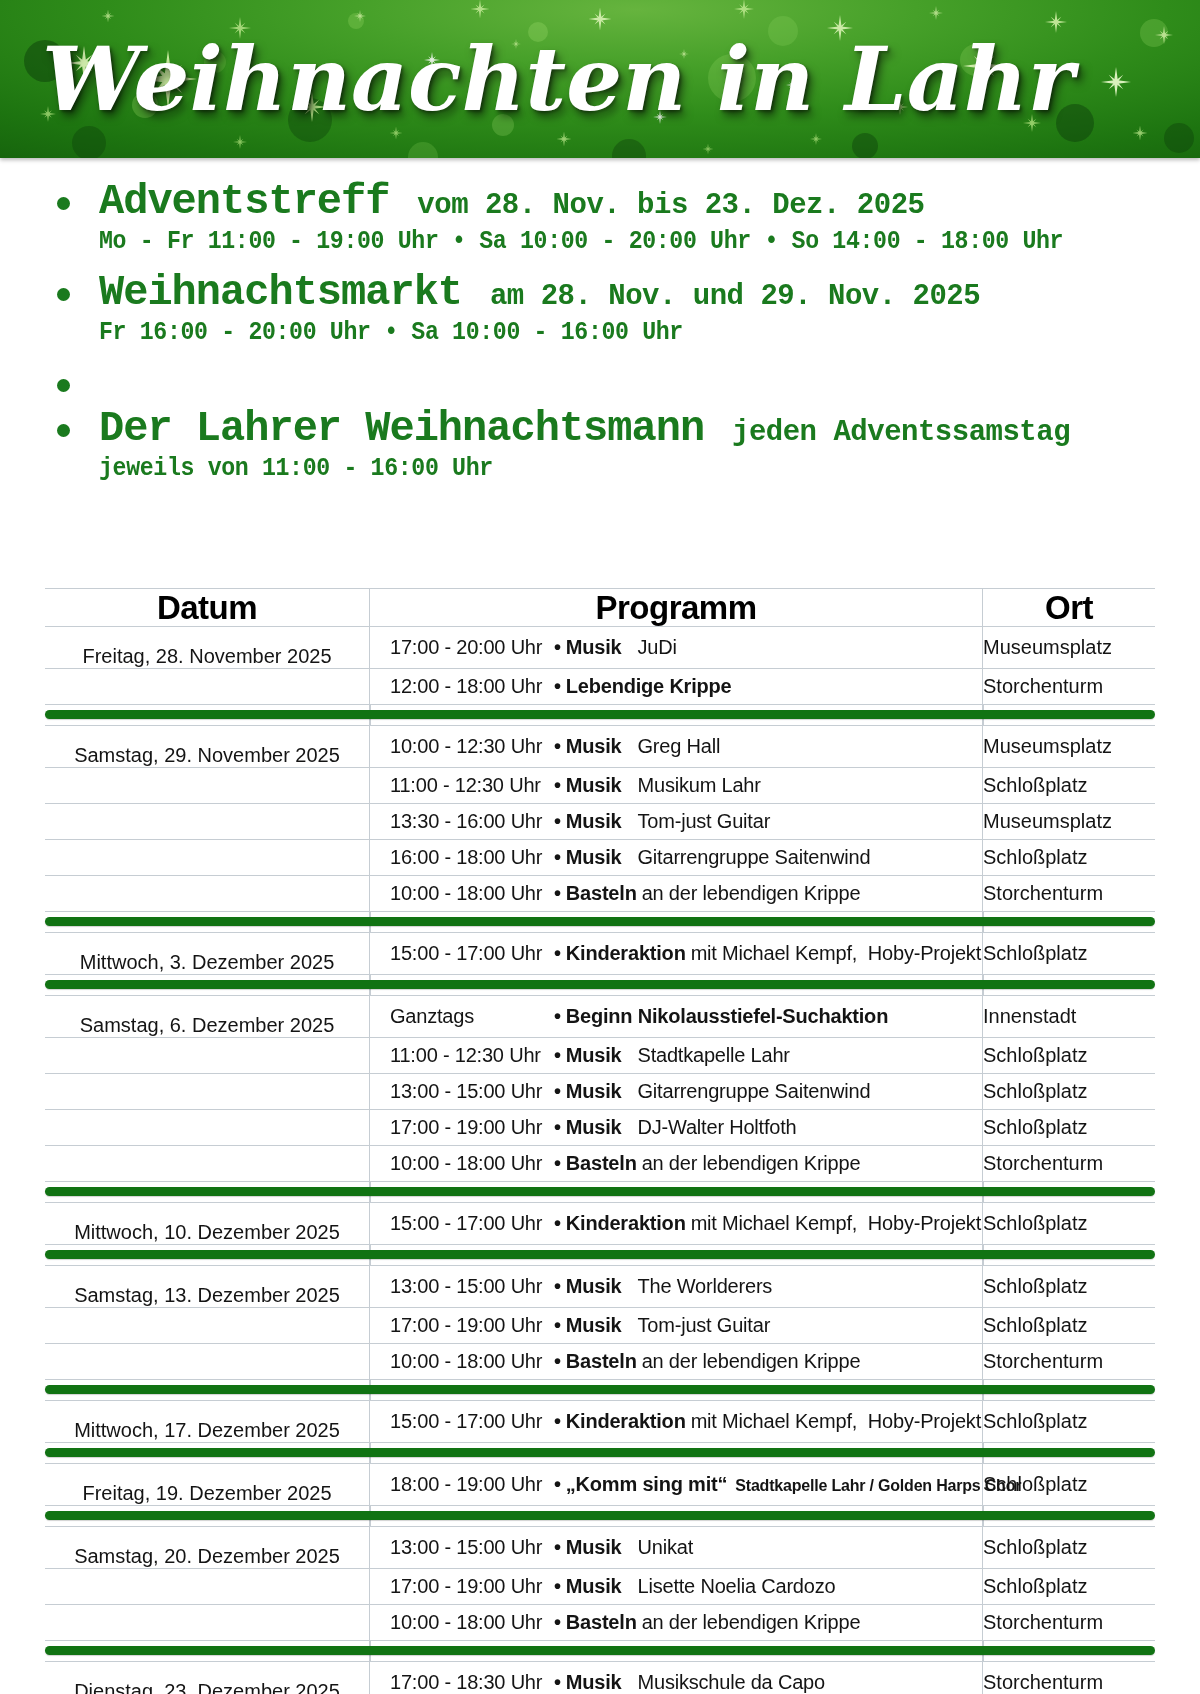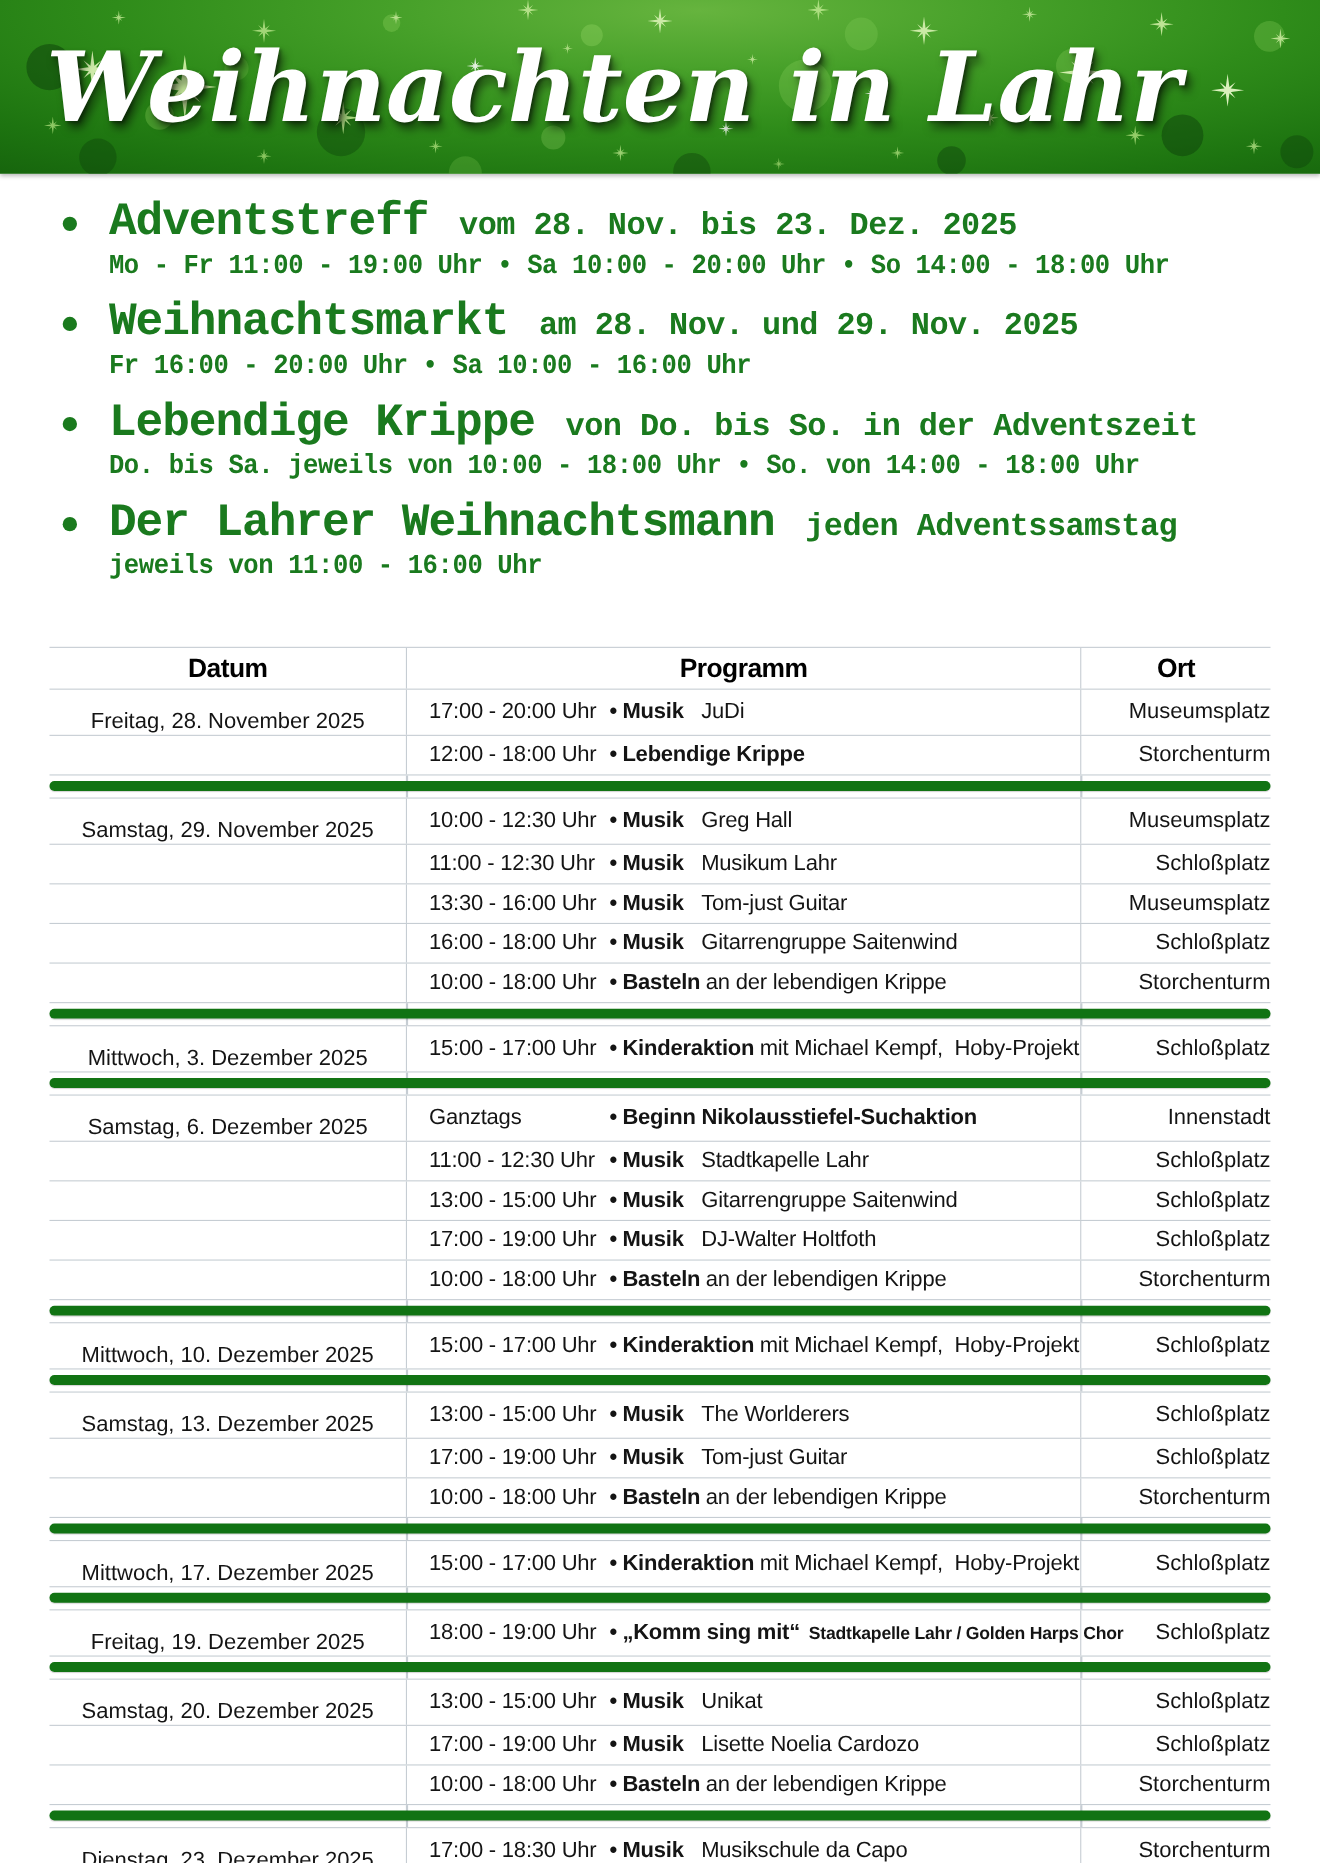--- a/index.html
+++ b/index.html
@@ -43,26 +43,26 @@
   .event-head{line-height:1.05;white-space:nowrap;}
   .event-title{font-size:42px;font-weight:bold;color:var(--green);letter-spacing:-1px;}
   .event-when{font-size:29px;font-weight:bold;color:var(--green);margin-left:11px;letter-spacing:-0.5px;}
   .event-times{display:inline-block;font-size:25px;font-weight:bold;color:var(--green);
     margin-top:3px;letter-spacing:-0.4px;transform:scaleX(0.93);transform-origin:left center;white-space:nowrap;}
 
   
   .etable{position:absolute;left:45px;top:588px;width:1110px;}
   .t-head{display:flex;height:38px;border-top:1.5px solid var(--line);}
   .t-head .hc{display:flex;align-items:center;justify-content:center;
-    font-size:24px;font-weight:bold;letter-spacing:-0.5px;color:#000;}
+    font-size:33px;font-weight:bold;letter-spacing:-0.5px;color:#000;}
   .t-row{display:flex;height:36px;border-top:1.5px solid var(--line);}
   .t-row.first{height:42px;}
   .c1{width:324px;display:flex;align-items:flex-end;justify-content:center;}
   .c2{width:613px;border-left:1.5px solid var(--line);display:flex;align-items:center;padding-left:20px;}
-  .c3{flex:1;border-left:1.5px solid var(--line);display:flex;align-items:center;justify-content:flex-end;}
+  .c3{flex:1;border-left:1.5px solid var(--line);display:flex;align-items:center;justify-content:flex-start;}
   .t-head .c2,.t-head .c3{padding-left:0;}
   .date-txt{font-size:20px;white-space:nowrap;}
   .ort-txt{font-size:20px;white-space:nowrap;}
   .prog{font-size:20px;white-space:nowrap;letter-spacing:-0.2px;}
   .p-time{display:inline-block;min-width:162px;}
   .p-dot{font-weight:bold;margin:0 5px 0 2px;}
   .p-bold{font-weight:bold;}
   .p-rest{margin-left:5px;}
   .p-rest.gap{margin-left:16px;}
   .p-small{font-size:16px;font-weight:bold;margin-left:8px;}
@@ -210,26 +210,20 @@
     <div>
       <div class="event-head">
         <span class="event-title">Weihnachtsmarkt</span><span class="event-when"> am 28. Nov. und 29. Nov. 2025</span>
       </div>
       <span class="event-times">Fr 16:00 - 20:00 Uhr • Sa 10:00 - 16:00 Uhr</span>
     </div>
   </div>
 
   <div class="event">
     <span class="event-dot"></span>
-    <div>
-      <div class="event-head">
-        <span class="event-title">Lebendige Krippe</span><span class="event-when"> von Do. bis So. in der Adventszeit</span>
-      </div>
-      <span class="event-times">Do. bis Sa. jeweils von 10:00 - 18:00 Uhr • So. von 14:00 - 18:00 Uhr</span>
-    </div>
   </div>
 
   <div class="event">
     <span class="event-dot"></span>
     <div>
       <div class="event-head">
         <span class="event-title">Der Lahrer Weihnachtsmann</span><span class="event-when"> jeden Adventssamstag</span>
       </div>
       <span class="event-times">jeweils von 11:00 - 16:00 Uhr</span>
     </div>

